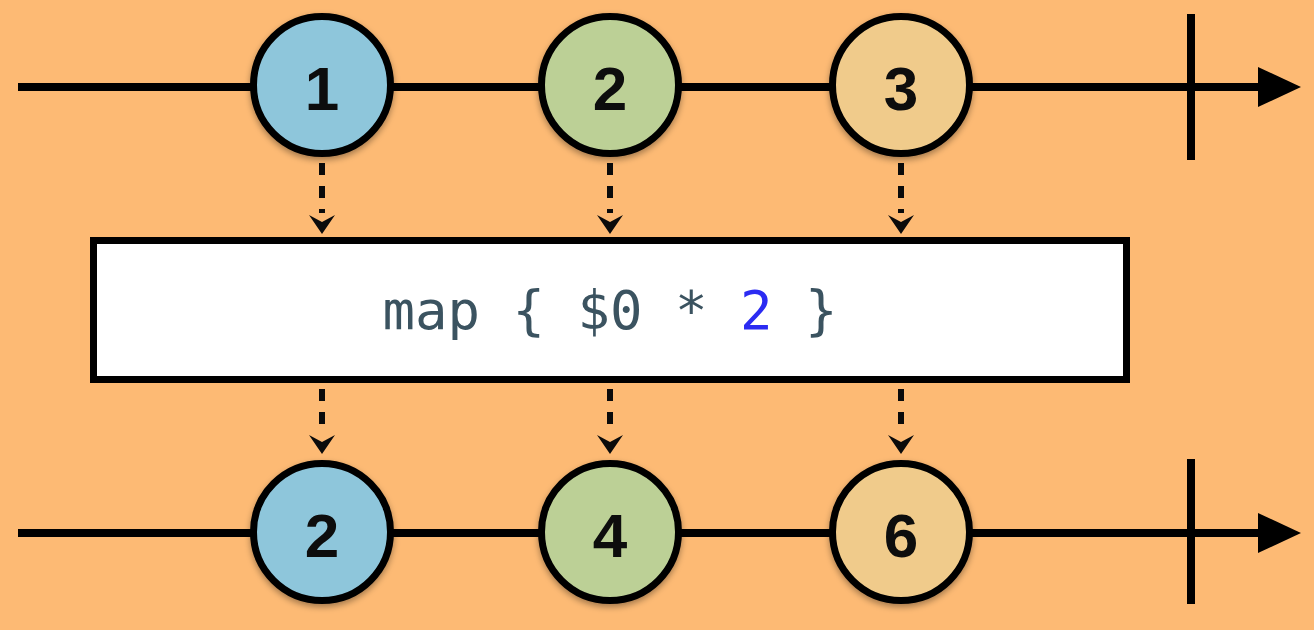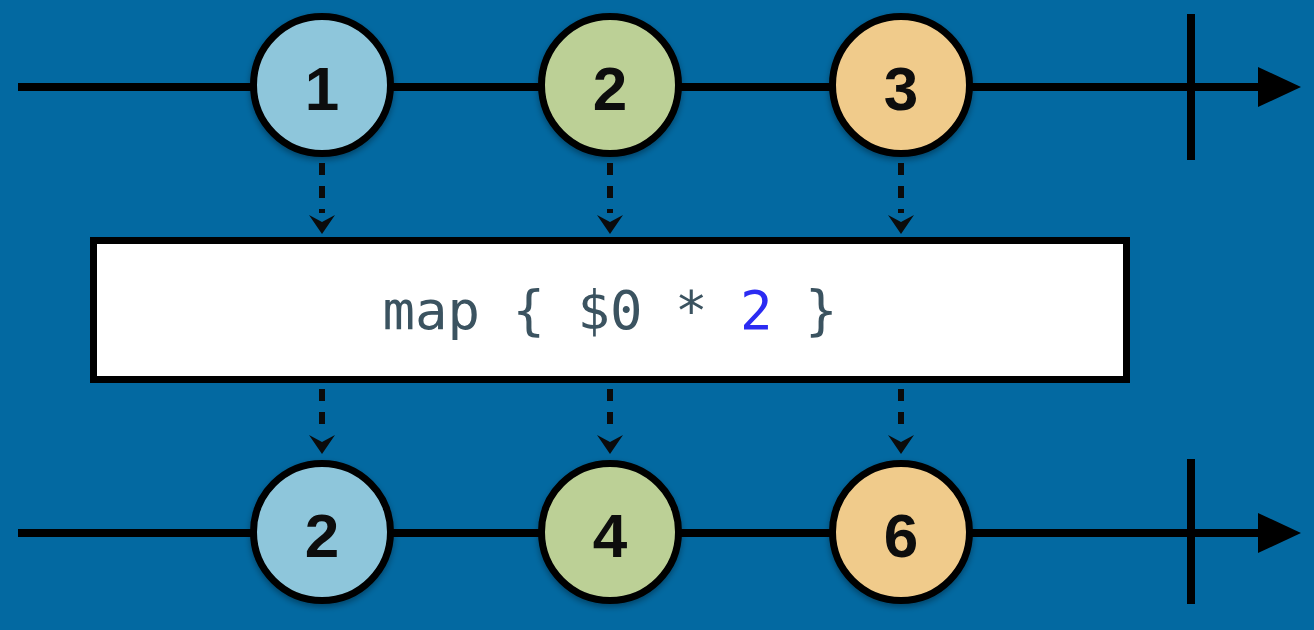--- a/index.html
+++ b/index.html
@@ -4,21 +4,21 @@
 <style>
   html, body {
     margin: 0;
     padding: 0;
     background: #ffffff;
   }
   .stage {
     position: relative;
     width: 1314px;
     height: 630px;
-    background: #0369a1;
+    background: #fdba74;
     overflow: hidden;
     font-family: "Liberation Sans", sans-serif;
   }
   svg { display: block; }
   .marble-label {
     font-family: "Liberation Sans", sans-serif;
     font-size: 62px;
     font-weight: bold;
     fill: #0b0b0b;
   }

